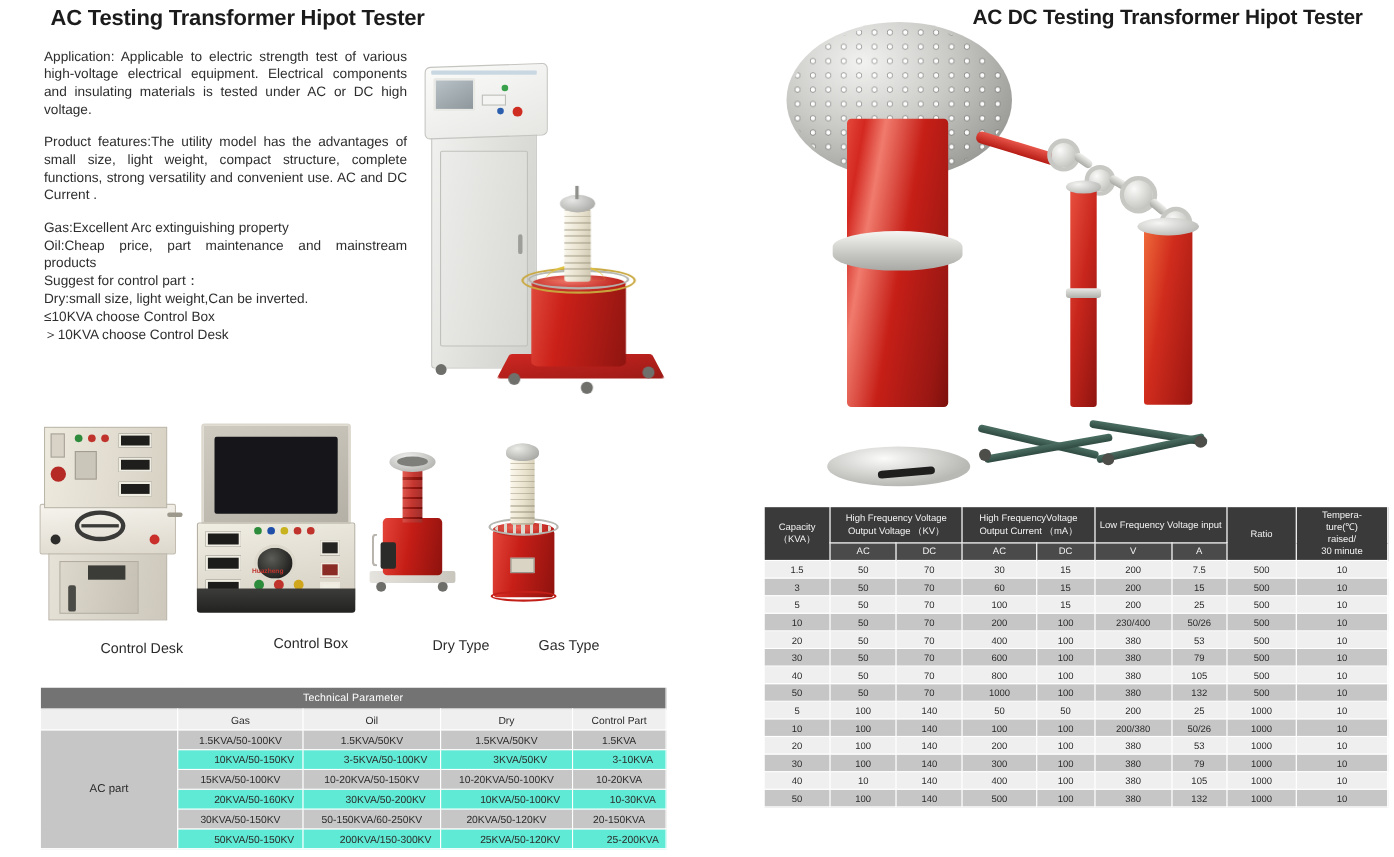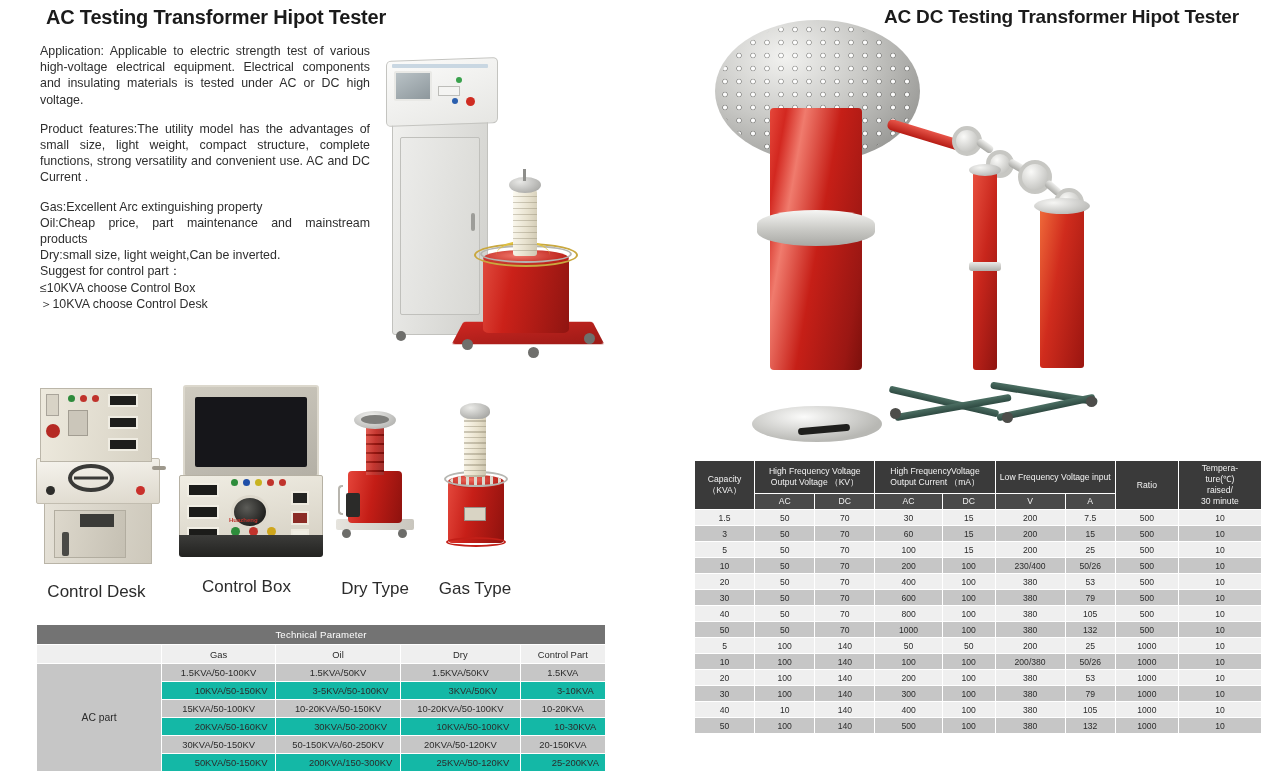--- a/index.html
+++ b/index.html
@@ -114,21 +114,21 @@
   .gt-caster { position: absolute; width: 11px; height: 11px; border-radius: 50%; background: #6f6f6c; }
   .gt-caster.k1 { left: 92px; top: 294px; }
   .gt-caster.k2 { left: 158px; top: 302px; }
   .gt-caster.k3 { left: 214px; top: 288px; }
 
   
   .thumbs { position: absolute; left: 14px; top: 375px; width: 600px; height: 215px; }
   .thumb { position: absolute; }
   .thumb .cap {
     position: absolute; width: 140px; left: 50%; margin-left: -70px;
-    text-align: center; font-size: 17px; color: #2c2c2c; white-space: nowrap;
+    text-align: right; font-size: 13px; color: #2c2c2c; white-space: nowrap;
   }
 
   
   .cd { left: 10px; top: 5px; width: 145px; height: 180px; }
   .cd-low { position: absolute; left: 20px; top: 118px; width: 108px; height: 66px;
     background: linear-gradient(100deg,#e6e2d8,#cdc8bb); border: 1px solid #b9b4a7; }
   .cd-lowdoor { position: absolute; left: 30px; top: 130px; width: 72px; height: 48px;
     background: linear-gradient(100deg,#ddd8cc,#c5c0b3); border: 1px solid #b2ada0; }
   .cd-plate { position: absolute; left: 56px; top: 134px; width: 34px; height: 13px; background: #3b3b38; }
   .cd-slot { position: absolute; left: 38px; top: 152px; width: 7px; height: 24px; background: #4a4a46; border-radius: 2px; }
@@ -245,21 +245,21 @@
   .tbl-left { position: absolute; left: 36px; top: 624px; width: 570px; border-collapse: collapse; }
   .tbl-left td, .tbl-left th {
     font-weight: normal; font-size: 9.4px; color: #2b2b2b;
     text-align: center; border: 1px solid #ffffff; padding: 3px 2px; height: 18px;
   }
   .tbl-left .bar { background: #737373; color: #ffffff; font-size: 9.6px; height: 20px; letter-spacing: .2px; }
   .tbl-left .sub { background: #efefef; color: #2b2b2b; height: 19px; }
   .tbl-left .blank { background: #efefef; }
   .tbl-left .rowhead { background: #c4c4c4; color: #2b2b2b; font-size: 10.4px; }
   .tbl-left .odd td { background: #c6c6c6; }
-  .tbl-left .even td { background: #14b8a6; padding-left: 27px; }
+  .tbl-left .even td { background: #5eead4; padding-left: 27px; }
 
   
   .right-title {
     position: absolute; left: 884px; top: 6px;
     font-size: 19px; font-weight: bold; color: #1b1b1b; letter-spacing: -0.2px;
   }
   .hero2 { position: absolute; left: 690px; top: 12px; width: 577px; height: 440px; }
   .h2-dome {
     position: absolute; left: 25px; top: 8px; width: 205px; height: 142px;
     background: radial-gradient(ellipse at 34% 26%, #f2f2f0 0%, #c9c9c6 42%, #8f8f8c 88%);
@@ -347,22 +347,22 @@
 
 <div class="page">
 
   <div class="left-title">AC Testing Transformer Hipot Tester</div>
 
   <div class="left-copy">
     <p>Application: Applicable to electric strength test of various high-voltage electrical equipment. Electrical components and insulating materials is tested under AC or DC high voltage.</p>
     <p>Product features:The utility model has the advantages of small size, light weight, compact structure, complete functions, strong versatility and convenient use. AC and DC Current .</p>
     <p class="nj tight">Gas:Excellent Arc extinguishing property</p>
     <p class="tight">Oil:Cheap price, part maintenance and mainstream products</p>
+    <p class="nj tight">Suggest for control part：</p>
     <p class="nj tight">Dry:small size, light weight,Can be inverted.</p>
-    <p class="nj tight">Suggest for control part：</p>
     <p class="nj tight">≤10KVA choose  Control Box</p>
     <p class="nj tight">＞10KVA choose  Control Desk</p>
   </div>
 
   <div class="hero">
     <div class="hd-body"></div>
     <div class="hd-door"></div>
     <div class="hd-handle"></div>
     <div class="hd-head"></div>
     <div class="hd-strip"></div>

